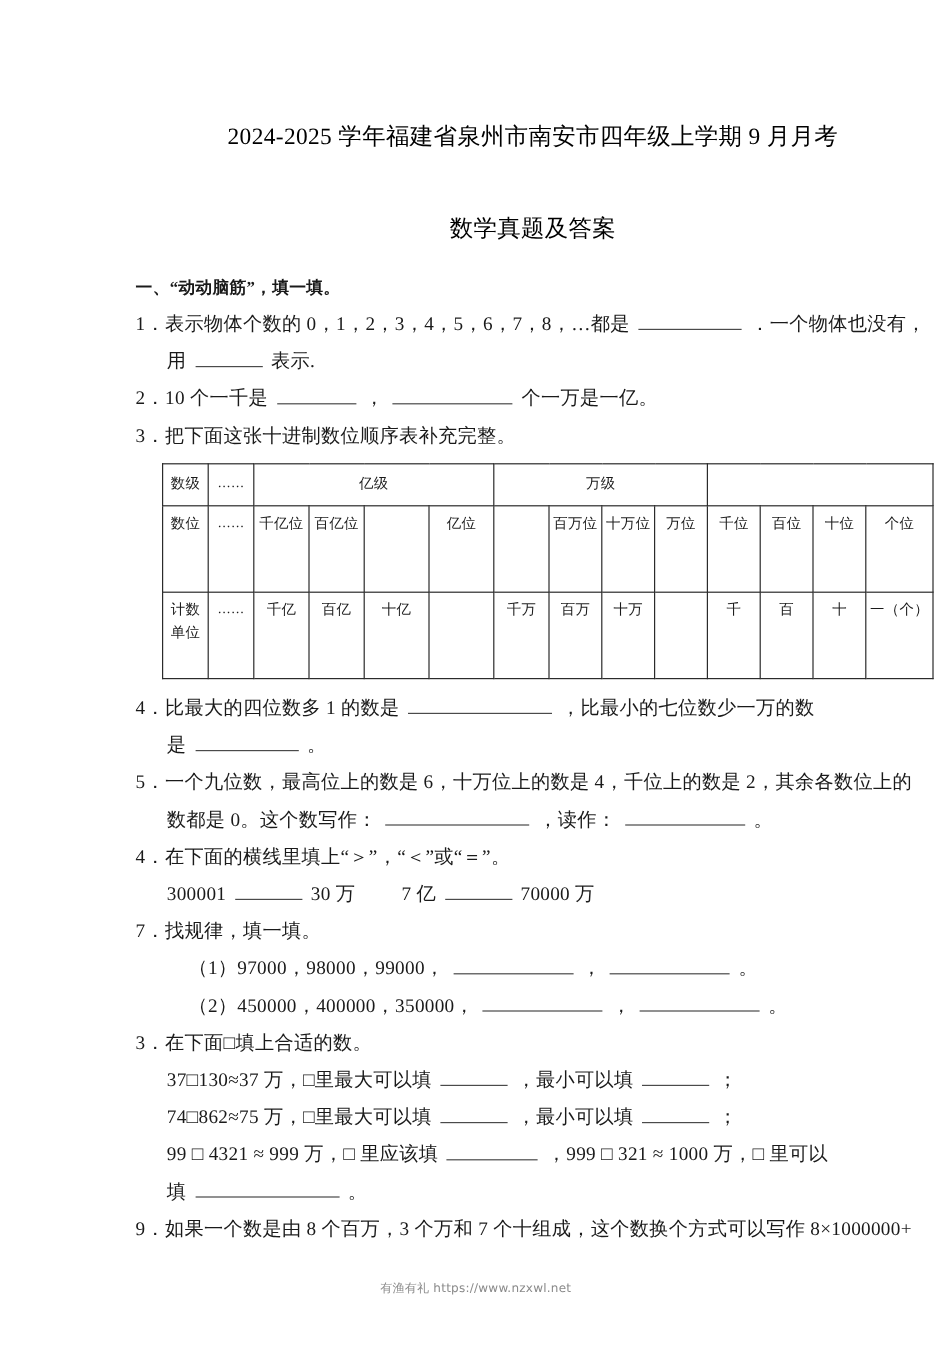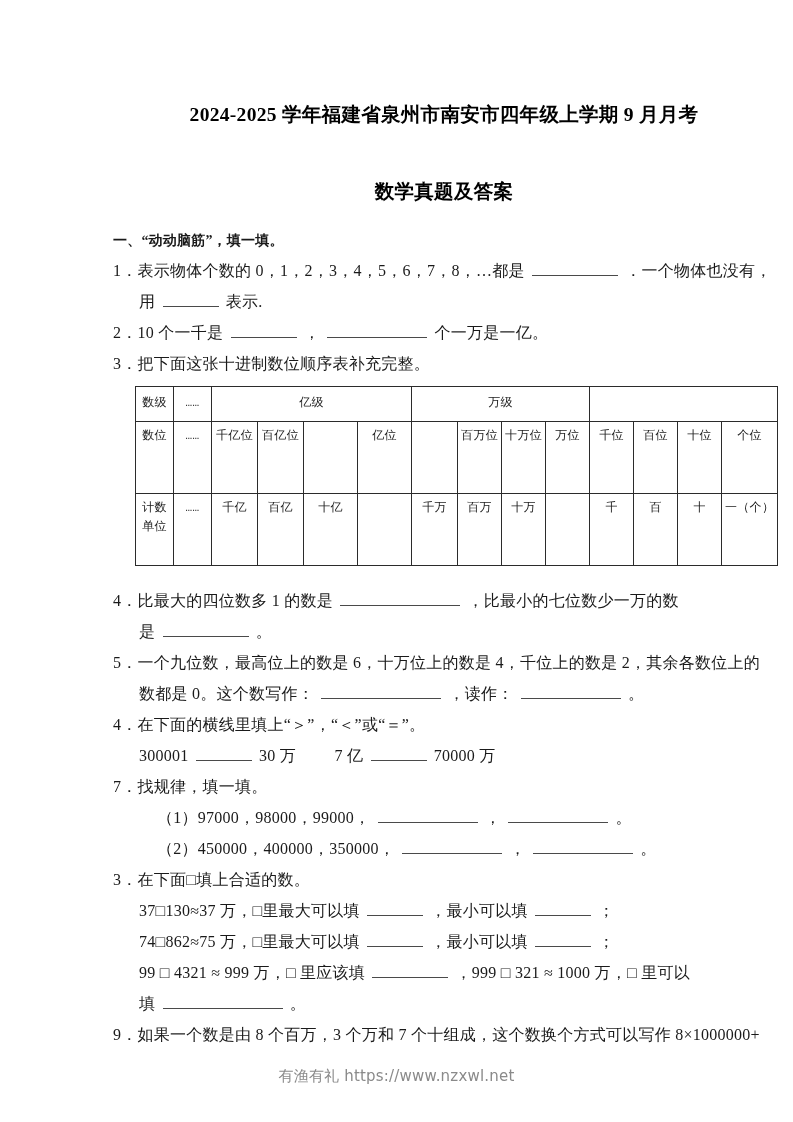--- a/index.html
+++ b/index.html
@@ -25,21 +25,21 @@
   .content {
     position: absolute;
     left: 113px;
     top: 0;
     width: 662px;
   }
 
   
   .doc-title {
     text-align: center;
-    font-weight: bold;
+    font-weight: normal;
     font-size: 19.5px;
     line-height: 33px;
     letter-spacing: 0.3px;
     margin-top: 98px;
     color: #000;
   }
   .doc-title .line2 { display: block; margin-top: 44px; }
 
   
   .section-head {
@@ -76,23 +76,22 @@
   .b-ml  { width: 76px; }
   .b-l   { width: 86px; }
   .b-xl  { width: 100px; }
   .b-xxl { width: 120px; }
   .sp-m { display:inline-block; width: 30px; }
   .sp-l { display:inline-block; width: 52px; }
 
   
   .tbl-wrap {
     margin-top: 7px;
-    margin-bottom: 19px;
+    margin-bottom: 9px;
     margin-left: 22px;
-    font-family: Liberation Mono, monospace;
   }
   table.place-table {
     border-collapse: collapse;
     width: 638px;
     table-layout: fixed;
     font-size: 12px;
   }
   table.place-table td {
     border: 1px solid #2b2b2b;
     text-align: center;
@@ -108,21 +107,21 @@
   .dots { letter-spacing: 1px; font-size: 11px; }
 
   
   .footer {
     position: absolute;
     left: 0;
     top: 1067px;
     width: 793px;
     text-align: center;
     font-family: "DejaVu Sans", "Liberation Sans", sans-serif;
-    font-size: 15px;
+    font-size: 10px;
     color: #8a8a8a;
     letter-spacing: 0.2px;
   }
 </style>
 </head>
 <body>
 
 <div class="page">
 
   <div class="content">

